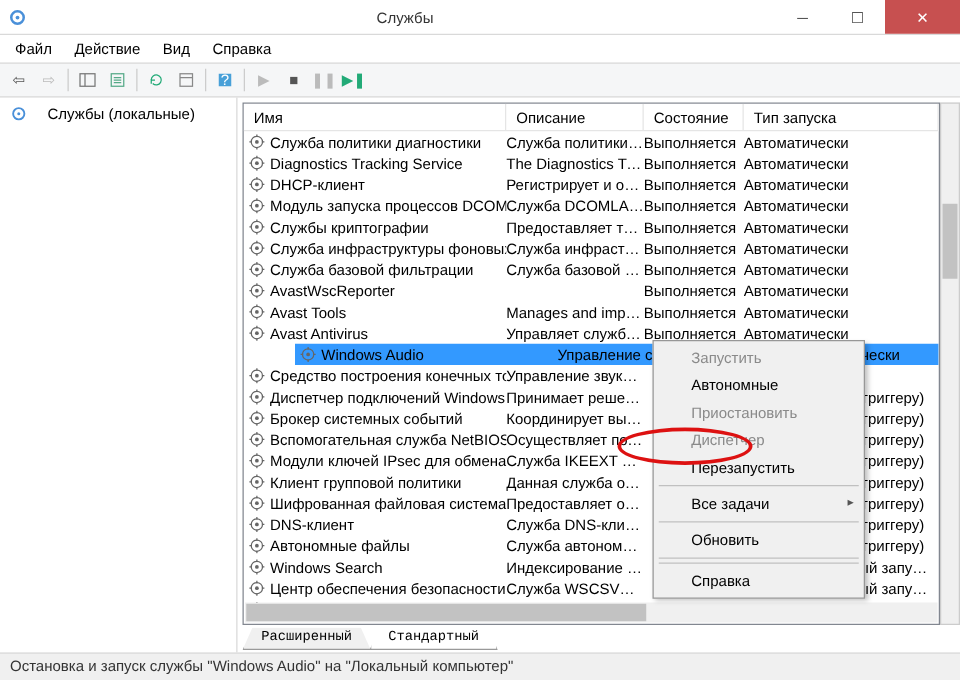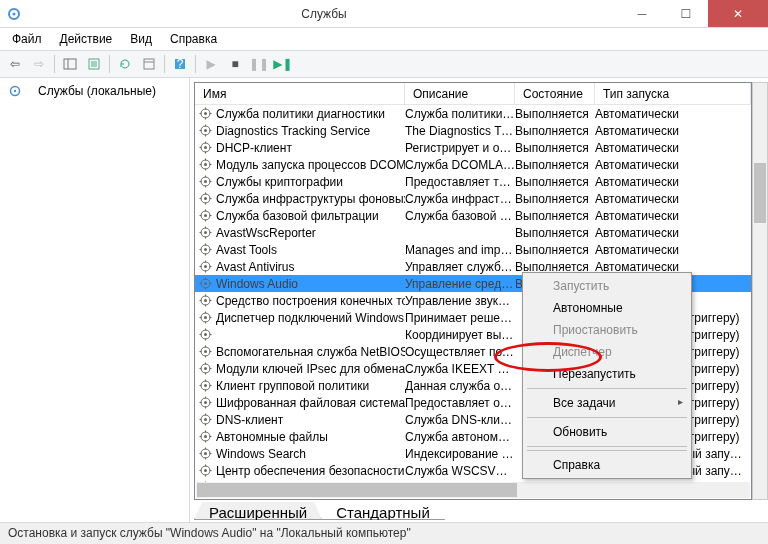--- a/index.html
+++ b/index.html
@@ -18,34 +18,34 @@
   .client { display:flex; height: calc(544px - 28px - 22px - 28px - 22px); }
   .tree { width:190px; border-right:1px solid #d9d9d9; padding:4px 6px; }
   .tree-item { padding:2px 2px; display:flex; align-items:center; gap:16px; }
   .main { flex:1; position:relative; overflow:hidden; }
   .list { position:absolute; left:4px; top:4px; right:16px; bottom:22px; border:1px solid #828790; background:#fff; overflow:hidden; }
   .list-header { height:22px; display:flex; background:#fff; border-bottom:1px solid #e5e5e5; }
   .list-header div { padding:4px 8px; border-right:1px solid #e5e5e5; }
   .hc-name { width:210px; } .hc-desc { width:110px; } .hc-state{ width:80px;} .hc-start{ flex:1; }
   .list-body { height:calc(100% - 22px - 16px); overflow:hidden; }
   .row { height:17px; display:flex; align-items:center; white-space:nowrap; }
-  .row.selected { background:#3399ff; color:#404040; }
+  .row.selected { background:#3399ff; color:#000000;margin-left:41px; }
   .rc-name { width:210px; padding-left:4px; display:flex; align-items:center; gap:4px; overflow:hidden; }
   .rc-desc { width:110px; overflow:hidden; text-overflow:ellipsis; }
   .rc-state{ width:80px; overflow:hidden; }
   .rc-start{ flex:1; overflow:hidden; text-overflow:ellipsis; }
   .gear { width:13px; height:13px; flex-shrink:0; }
   .gear svg { display:block; }
   .vscroll { position:absolute; right:0; top:4px; bottom:22px; width:16px; background:#f0f0f0; border:1px solid #ccc; }
   .vscroll .thumb { position:absolute; left:1px; right:1px; top:80px; height:60px; background:#c2c2c2; }
   .hscroll { position:absolute; left:1px; right:1px; bottom:1px; height:16px; background:#f0f0f0; }
   .hscroll .thumb { position:absolute; top:1px; bottom:1px; left:1px; width:320px; background:#c2c2c2; }
   .tabs { position:absolute; left:4px; bottom:2px; height:18px; display:flex; }
-  .tab { padding:2px 10px; border:1px solid #999; border-top:none; background:#f0f0f0; margin-right:-1px; font-size:15px;
-         clip-path: polygon(8px 0, calc(100% - 8px) 0, 100% 100%, 0 100%); padding-left:14px; padding-right:14px;}
+  .tab { padding:2px 10px; border:1px solid #999; border-top:none; background:#f0f0f0; margin-right:-1px; font-size:11px;
+         clip-path: polygon(8px 0, calc(100% - 8px) 0, 100% 100%, 0 100%); padding-left:14px; padding-right:14px;font-family:Liberation Mono, monospace;}
   .tab.active { background:#fff; }
   .statusbar { height:22px; background:#f0f0f0; border-top:1px solid #d9d9d9; padding:3px 8px; color:#333; }
   .ctxmenu { position:absolute; background:#f0f0f0; border:1px solid #979797; box-shadow:2px 2px 4px rgba(0,0,0,.25); padding:2px; z-index:50; width:170px; }
   .ctxmenu .mi { padding:4px 20px 4px 28px; position:relative; }
   .ctxmenu .mi.disabled { color:#8a8a8a; }
   .ctxmenu .mi.sep { height:1px; background:#c0c0c0; margin:3px 2px; padding:0; }
   .ctxmenu .mi.sub::after { content:"▸"; position:absolute; right:6px; top:4px; font-size:10px; color:#555; }
   .highlight-oval { position:absolute; border:3px solid #d11; border-radius:50%; width:108px; height:30px; pointer-events:none; z-index:60; }
 </style>
 </head>
@@ -403,20 +403,21 @@
                   <circle cx="6.5" cy="6.5" r="4.5" fill="none" stroke="#666" stroke-width="1"></circle>
                   <circle cx="6.5" cy="6.5" r="1.5" fill="#666"></circle>
                   <g stroke="#666" stroke-width="1">
                     <line x1="6.5" y1="0.5" x2="6.5" y2="2.5"></line>
                     <line x1="6.5" y1="10.5" x2="6.5" y2="12.5"></line>
                     <line x1="0.5" y1="6.5" x2="2.5" y2="6.5"></line>
                     <line x1="10.5" y1="6.5" x2="12.5" y2="6.5"></line>
                   </g>
                 </svg>
               </span>
+              <span>Брокер системных событий</span>
             </div>
             <div class="rc-desc">Координирует вы…</div>
             <div class="rc-state"></div>
             <div class="rc-start">чески (запуск по триггеру)</div>
           </div>
           <div class="row">
             <div class="rc-name">
               <span class="gear">
                 <svg width="13" height="13" viewBox="0 0 13 13">
                   <circle cx="6.5" cy="6.5" r="4.5" fill="none" stroke="#666" stroke-width="1"></circle>

